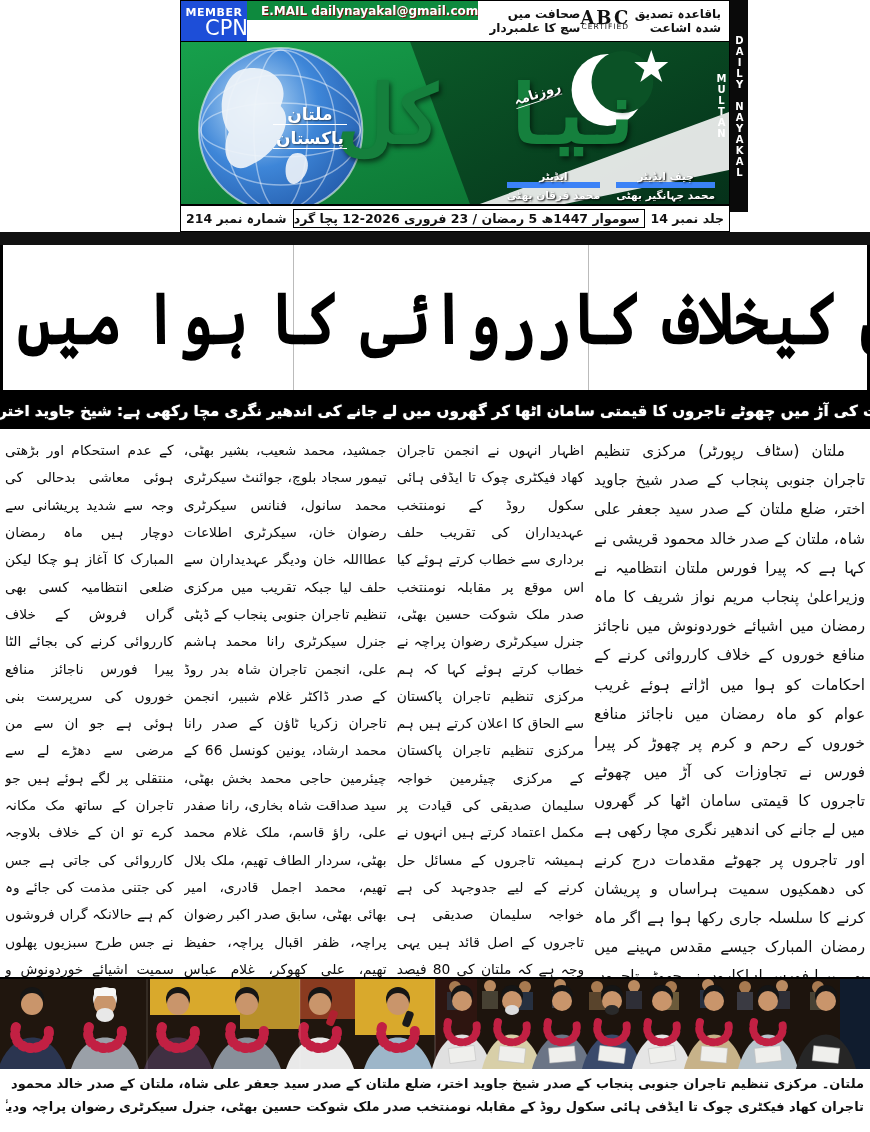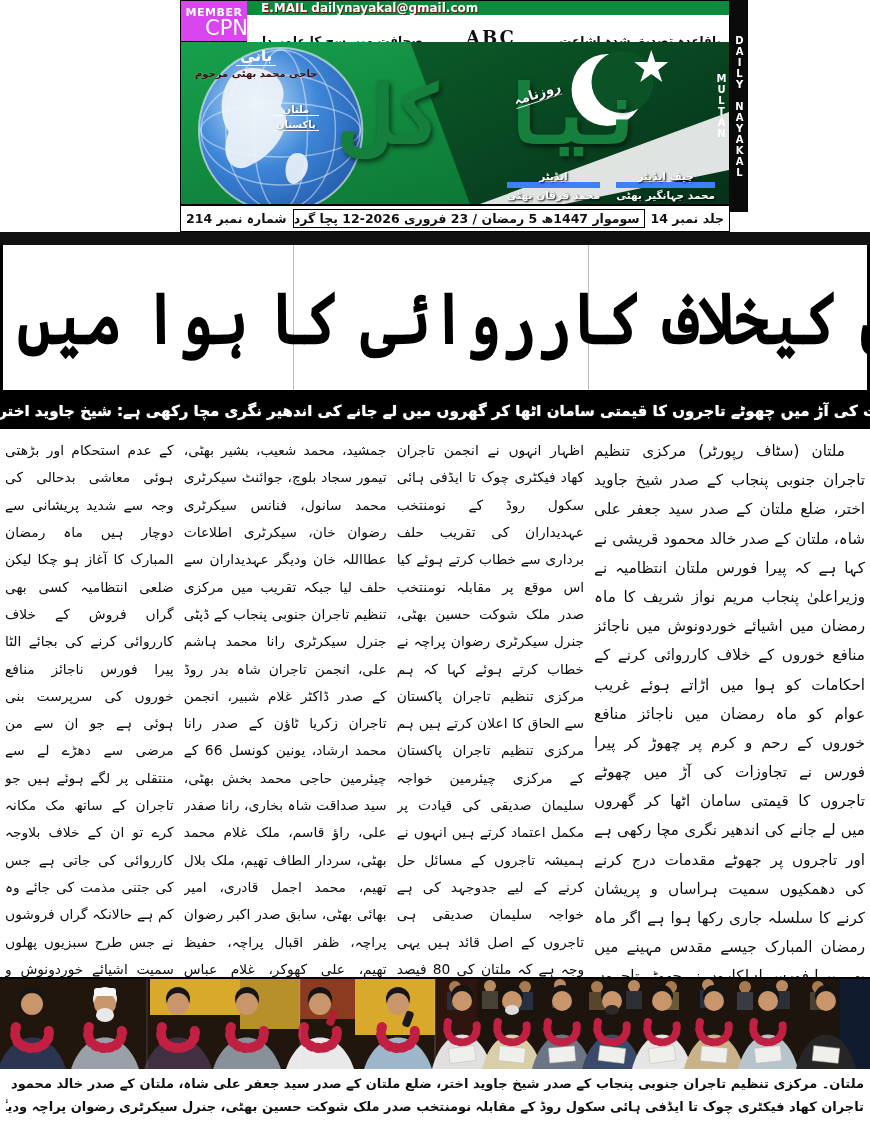--- a/index.html
+++ b/index.html
@@ -4,39 +4,39 @@
 <style>
   html,body{margin:0;padding:0;background:#e8e8e8;}
   .page{
     position:relative;width:870px;height:1132px;margin:0 auto;background:#fff;
     overflow:hidden;font-family:"DejaVu Sans","Liberation Sans",sans-serif;color:#111;
   }
   
   .masthead{position:relative;height:232px;background:#fff;}
   .mast-main{position:absolute;left:180px;top:0;width:550px;height:232px;}
   .mast-top{display:flex;height:42px;border:1px solid #000;box-sizing:border-box;}
-  .member-box{width:66px;background:#d946ef;color:#fff;text-align:center;display:flex;flex-direction:column;justify-content:center;}
+  .member-box{width:66px;background:#1d4ed8;color:#fff;text-align:center;display:flex;flex-direction:column;justify-content:center;}
   .member-box .m1{font-size:11px;font-weight:bold;letter-spacing:.5px;}
   .member-box .m2{font-size:21px;font-weight:normal;line-height:18px;padding-left:24px;}
-  .mast-top-right{flex:1;display:flex;flex-direction:column;}
+  .mast-top-right{flex:1;display:flex;flex-direction:row;}
   .email-row{height:19px;background:#0E8A3E;display:flex;align-items:center;}
   .email-row .email-txt{color:#fff;font-weight:bold;font-size:12px;padding-left:14px;text-shadow:1px 1px 0 #7a1010;}
   .cert-row{flex:1;background:#fff;display:flex;align-items:center;justify-content:space-between;padding:16px 8px;}
   .cert-row .slogan{font-size:12px;font-weight:bold;direction:rtl;}
   .abc-badge{text-align:center;line-height:9px;padding-top:2px;}
   .abc-badge .a1{font-size:18px;font-weight:bold;font-family:"DejaVu Serif",serif;letter-spacing:2px;display:block;}
   .abc-badge .a2{font-size:7.5px;font-weight:normal;letter-spacing:1px;display:block;}
   
   .logo-area{position:relative;height:162px;overflow:hidden;border-left:1px solid #000;border-right:1px solid #000;box-sizing:border-box;}
   .logo-area svg.logo-bg{position:absolute;inset:0;width:100%;height:100%;}
   .founder-block{position:absolute;left:14px;top:4px;z-index:3;text-align:center;direction:rtl;}
   .founder-label{color:#fff;font-weight:bold;font-size:15px;border-bottom:1.5px solid #fff;padding:0 4px;display:inline-block;}
   .founder-name{display:block;color:#3d0f0f;font-size:10px;font-weight:bold;margin-top:2px;text-shadow:0 0 2px #ffffff66;}
   .globe-labels{position:absolute;left:92px;top:62px;z-index:3;text-align:center;direction:rtl;}
-  .globe-labels span{display:block;color:#fff;font-weight:bold;font-size:10px;border-bottom:1px solid #fff;margin-bottom:3px;padding:0 3px;text-shadow:1px 1px 2px #00000088;}
+  .globe-labels span{display:block;color:#fff;font-weight:bold;font-size:17px;border-bottom:1px solid #fff;margin-bottom:3px;padding:0 3px;text-shadow:1px 1px 2px #00000088;}
   .paper-title{
     position:absolute;z-index:2;left:150px;top:-6px;width:330px;height:162px;
     display:flex;align-items:center;justify-content:center;direction:rtl;
     color:#15803d;font-size:84px;font-weight:bold;font-family:Liberation Mono, monospace;
     text-shadow:2px 3px 5px rgba(0,0,0,.55);
   }
   .daily-label{position:absolute;z-index:3;right:168px;top:44px;color:#fff;font-size:13px;font-weight:bold;transform:rotate(-18deg);border-bottom:1px solid #fff;text-shadow:1px 1px 2px #000;}
   .editors-block{position:absolute;z-index:3;right:14px;bottom:3px;display:flex;gap:16px;direction:rtl;text-align:center;}
   .editors-block .ed-col span{display:block;color:#fff;font-size:10.5px;font-weight:bold;text-shadow:1px 1px 2px #000;}
   .editors-block .ed-col .ed-label{border-bottom:6px solid #3b82f6;margin-bottom:1px;}
@@ -148,24 +148,20 @@
             <ellipse cx="100" cy="88" rx="27" ry="80" fill="none" stroke="#ffffff" stroke-opacity="0.45" stroke-width="1.4"></ellipse>
             <ellipse cx="100" cy="88" rx="55" ry="80" fill="none" stroke="#ffffff" stroke-opacity="0.45" stroke-width="1.4"></ellipse>
             <ellipse cx="100" cy="88" rx="80" ry="27" fill="none" stroke="#ffffff" stroke-opacity="0.45" stroke-width="1.4"></ellipse>
             <ellipse cx="100" cy="88" rx="80" ry="55" fill="none" stroke="#ffffff" stroke-opacity="0.45" stroke-width="1.4"></ellipse>
             <path d="M60,28 C85,20 112,38 100,64 C116,80 94,112 72,122 C50,136 38,112 48,90 C34,70 42,34 60,28 Z" fill="#eef3f8" opacity="0.92"></path>
             <path d="M112,112 C128,106 134,128 118,140 C104,150 100,120 112,112 Z" fill="#eef3f8" opacity="0.9"></path>
             <circle cx="100" cy="88" r="82" fill="none" stroke="#ffffff" stroke-opacity="0.55" stroke-width="2"></circle>
           </g>
         </svg>
 
-        <div class="founder-block">
-          <span class="founder-label">بانی</span>
-          <span class="founder-name">حاجی محمد بھٹی مرحوم</span>
-        </div>
 
         <div class="globe-labels">
           <span>ملتان</span>
           <span>پاکستان</span>
         </div>
 
         <span class="daily-label">روزنامہ</span>
 
         <div class="paper-title">نیا کل</div>
 

